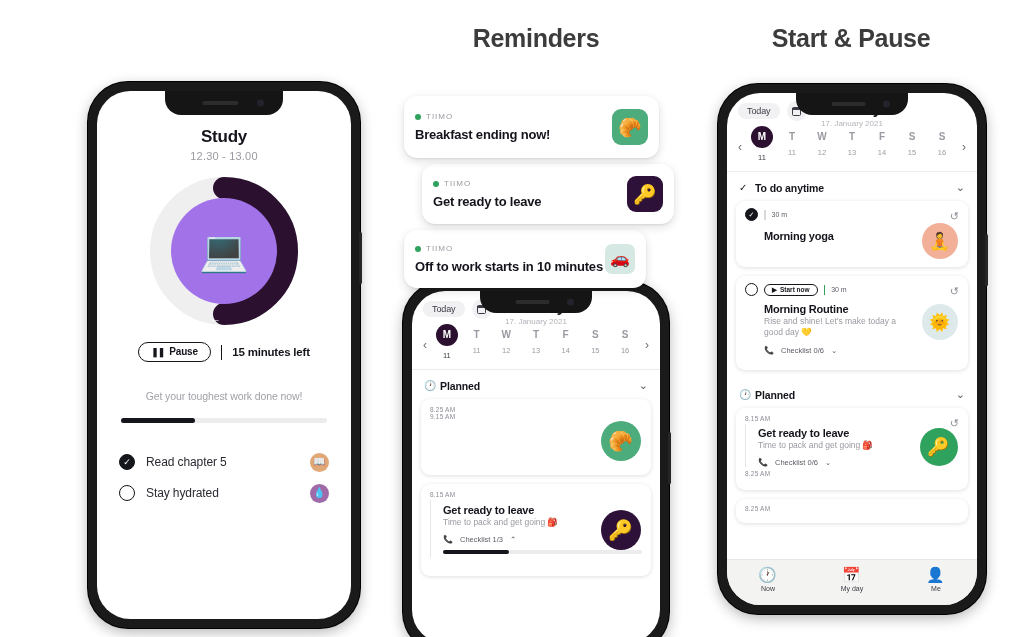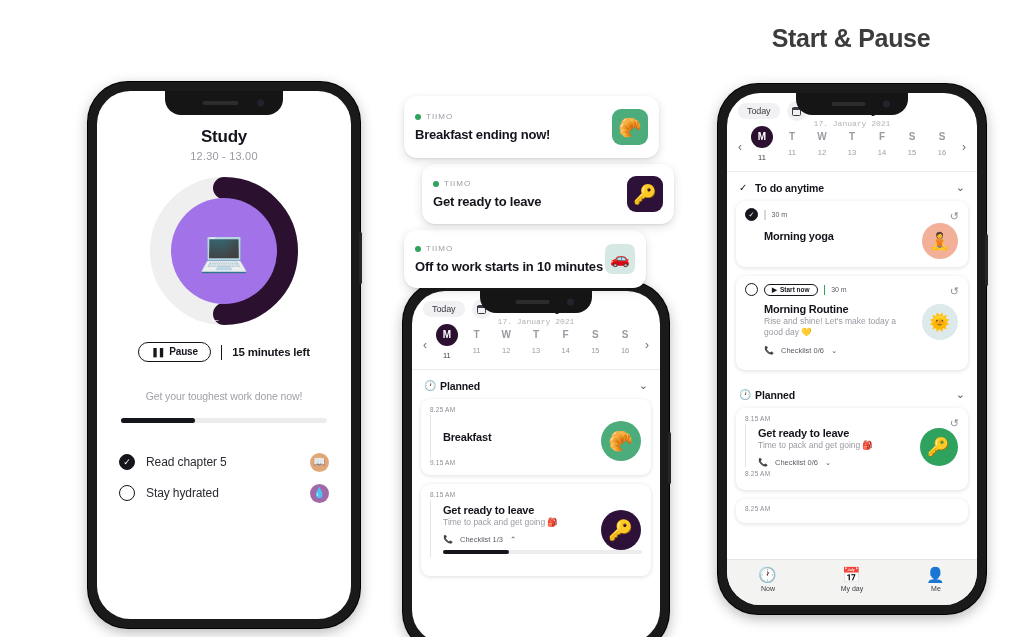--- a/index.html
+++ b/index.html
@@ -153,21 +153,21 @@
   .today-pill {
     background: #f1f1f3; border-radius: 11px; padding: 3px 9px;
     font-size: 9px; color: #3b3b44; letter-spacing: -.1px;
   }
   .cal-btn {
     width: 20px; height: 20px; border-radius: 10px; background: #f1f1f3;
     display: flex; align-items: center; justify-content: center;
   }
   .cal-glyph { width: 9px; height: 9px; border: 1.3px solid #3b3b44; border-radius: 1.5px; position: relative; }
   .cal-glyph::before { content:""; position:absolute; left:-1.3px; right:-1.3px; top:0; height:2.2px; background:#3b3b44; }
-  .day-title-wrap { position: absolute; left: 0; right: 0; top: 7px; text-align: center; pointer-events: none; font-family: Liberation Mono, monospace; }
+  .day-title-wrap { position: absolute; left: 0; right: 0; top: 7px; text-align: center; pointer-events: none; }
   .day-title { font-size: 16px; font-weight: bold; color: #14141c; letter-spacing: -.3px; }
   .day-date { font-size: 8px; color: #b3b3ba; margin-top: 1px; }
 
   .week { display: flex; align-items: center; padding: 10px 6px 9px; }
   .arrow { width: 14px; text-align: center; font-size: 12px; color: #6d6d77; flex: 0 0 auto; }
   .wdays { flex: 1; display: flex; justify-content: space-around; }
   .wd { text-align: center; width: 22px; }
   .wd .dl { font-size: 10px; color: #9a9aa2; font-weight: bold; }
   .wd .dn { font-size: 7.5px; color: #9a9aa2; margin-top: 6px; }
   .wd.sel .dl {
@@ -219,20 +219,21 @@
   }
   .nav-item { text-align: center; color: #2a2a32; }
   .nav-ico { font-size: 15px; line-height: 1; }
   .nav-lbl { font-size: 7px; margin-top: 3px; color: #3b3b44; }
 </style>
 </head>
 <body>
 
 <div class="stage">
 
+  <div class="col-title" id="title-2">Reminders</div>
   <div class="col-title" id="title-3">Start &amp; Pause</div>
 
   <div class="phone" id="phone-1">
     <div class="screen">
       <div class="notch">
         <div class="speaker"></div>
         <div class="cam"></div>
       </div>
 
       <div class="p1-body">
@@ -337,23 +338,20 @@
       <div class="divider"></div>
 
       <div class="sect-head">
         <span class="sect-ico">🕐</span>
         <span class="sect-title">Planned</span>
         <span class="chev">⌄</span>
       </div>
 
       <div class="card" style="height:76px">
         <div class="stamp">8.25 AM</div>
-        <div class="card-inner" style="height:44px;display:flex;align-items:center">
-          <span class="t-title">Breakfast</span>
-        </div>
         <div class="stamp">9.15 AM</div>
         <span class="emoji-circ" id="p2e1" style="top: 22px; width: 40px; height: 40px; font-size: 20px; background: rgb(76, 172, 124);">🥐</span>
       </div>
 
       <div class="card" style="height:92px">
         <div class="stamp">8.15 AM</div>
         <div class="card-inner" style="padding-top:4px;padding-bottom:4px">
           <div class="t-title">Get ready to leave</div>
           <div class="t-sub">Time to pack and get going 🎒</div>
           <div class="t-chk">

